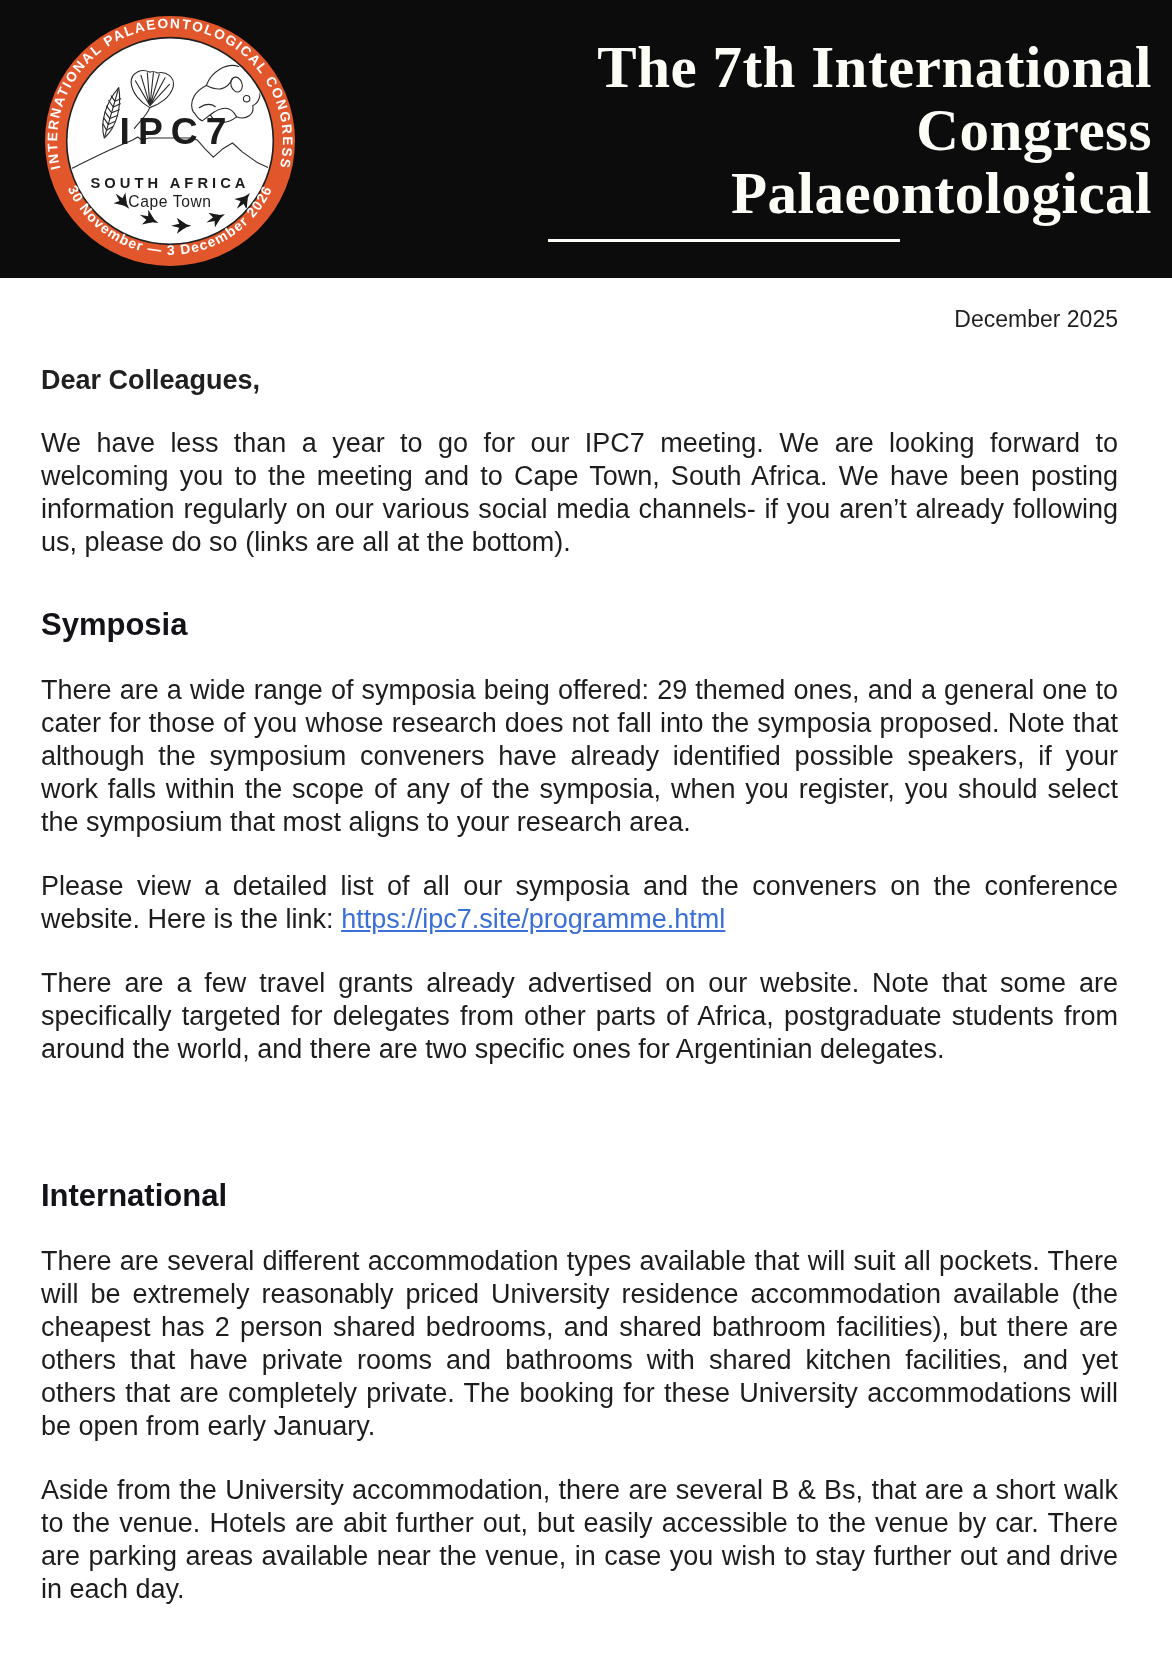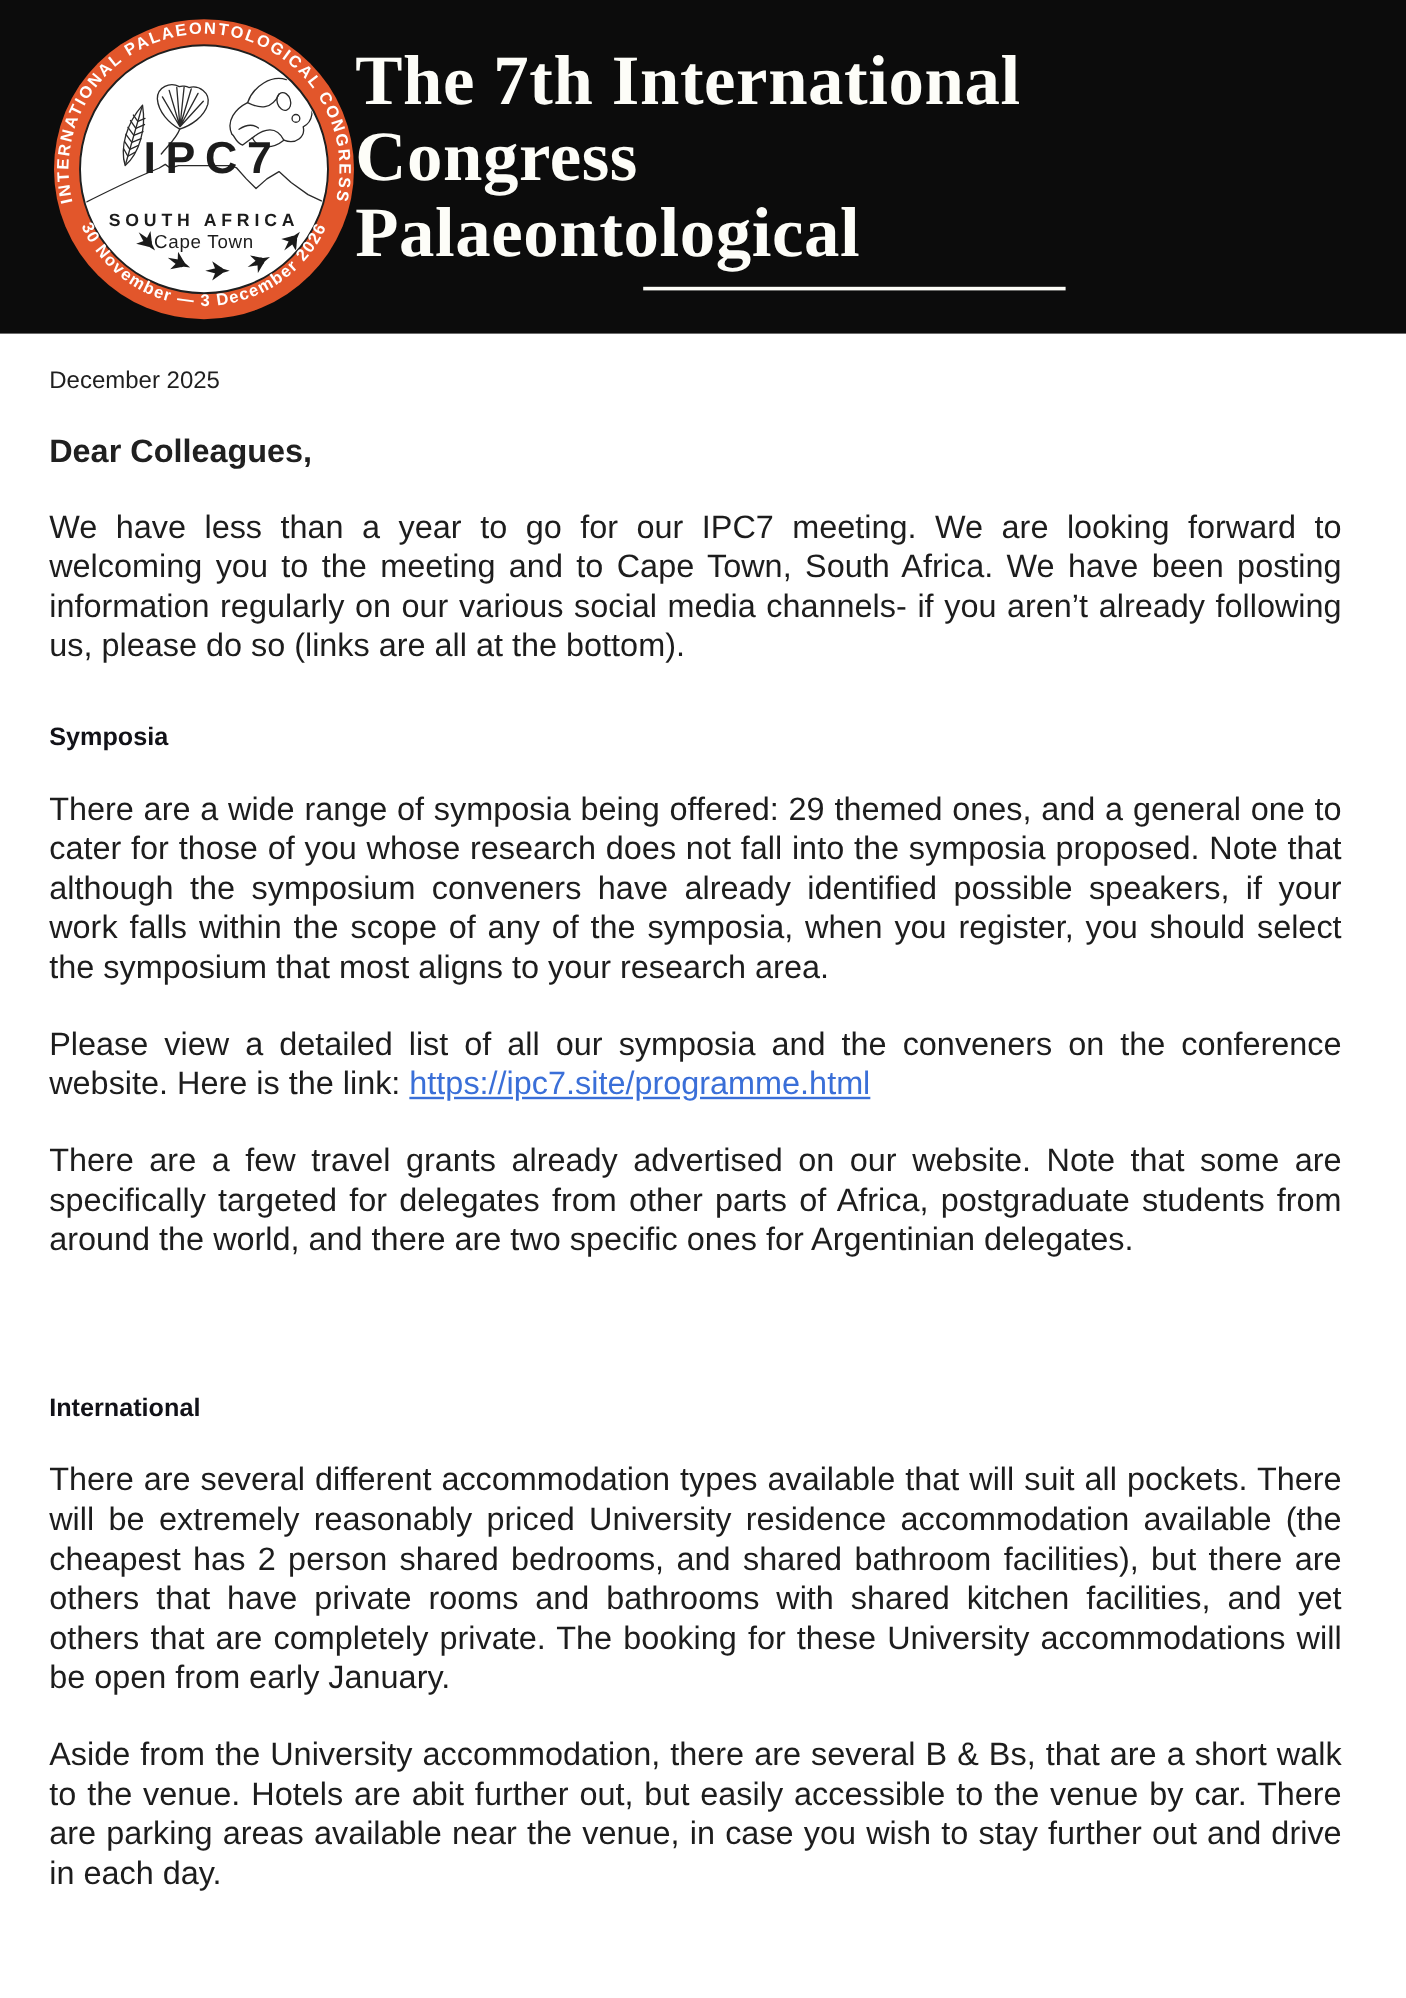--- a/index.html
+++ b/index.html
@@ -23,22 +23,22 @@
   .logo-wrap {
     flex: 0 0 auto;
     margin-left: 44px;
     width: 252px;
     height: 252px;
     position: relative;
     top: 2px;
   }
   .title-block {
     flex: 1 1 auto;
-    text-align: left;
-    padding-right: 44px;
+    text-align: right;
+    padding-right: 20px;
     color: #ffffff;
   }
   .main-title {
     font-family: "Liberation Serif", "DejaVu Serif", serif;
     font-weight: 700;
     font-size: 59px;
     line-height: 1.07;
     letter-spacing: 0.5px;
     color: #fdfdf8;
   }
@@ -55,40 +55,40 @@
     letter-spacing: 0.45em;
     text-indent: 0.45em;
     color: #f4f4f0;
   }
 
   
   .letter {
     padding: 28px 54px 60px 41px;
   }
   .date-line {
-    text-align: left;
-    font-size: 20px;
+    text-align: right;
+    font-size: 23px;
     color: #1f1f1f;
   }
   .salutation {
     margin-top: 32px;
     font-size: 27px;
     font-weight: 700;
     color: #202020;
   }
   .letter p {
     margin-top: 31px;
     font-size: 27px;
     line-height: 33px;
     text-align: justify;
     color: #1d1d1d;
   }
   .letter h2 {
     margin-top: 48px;
-    font-size: 21px;
+    font-size: 31px;
     font-weight: 700;
     color: #121218;
     text-align: left;
   }
   .gap-large { margin-top: 112px !important; }
   a.doc-link {
     color: #3a6fd8;
     text-decoration: underline;
     cursor: pointer;
     word-break: break-all;

